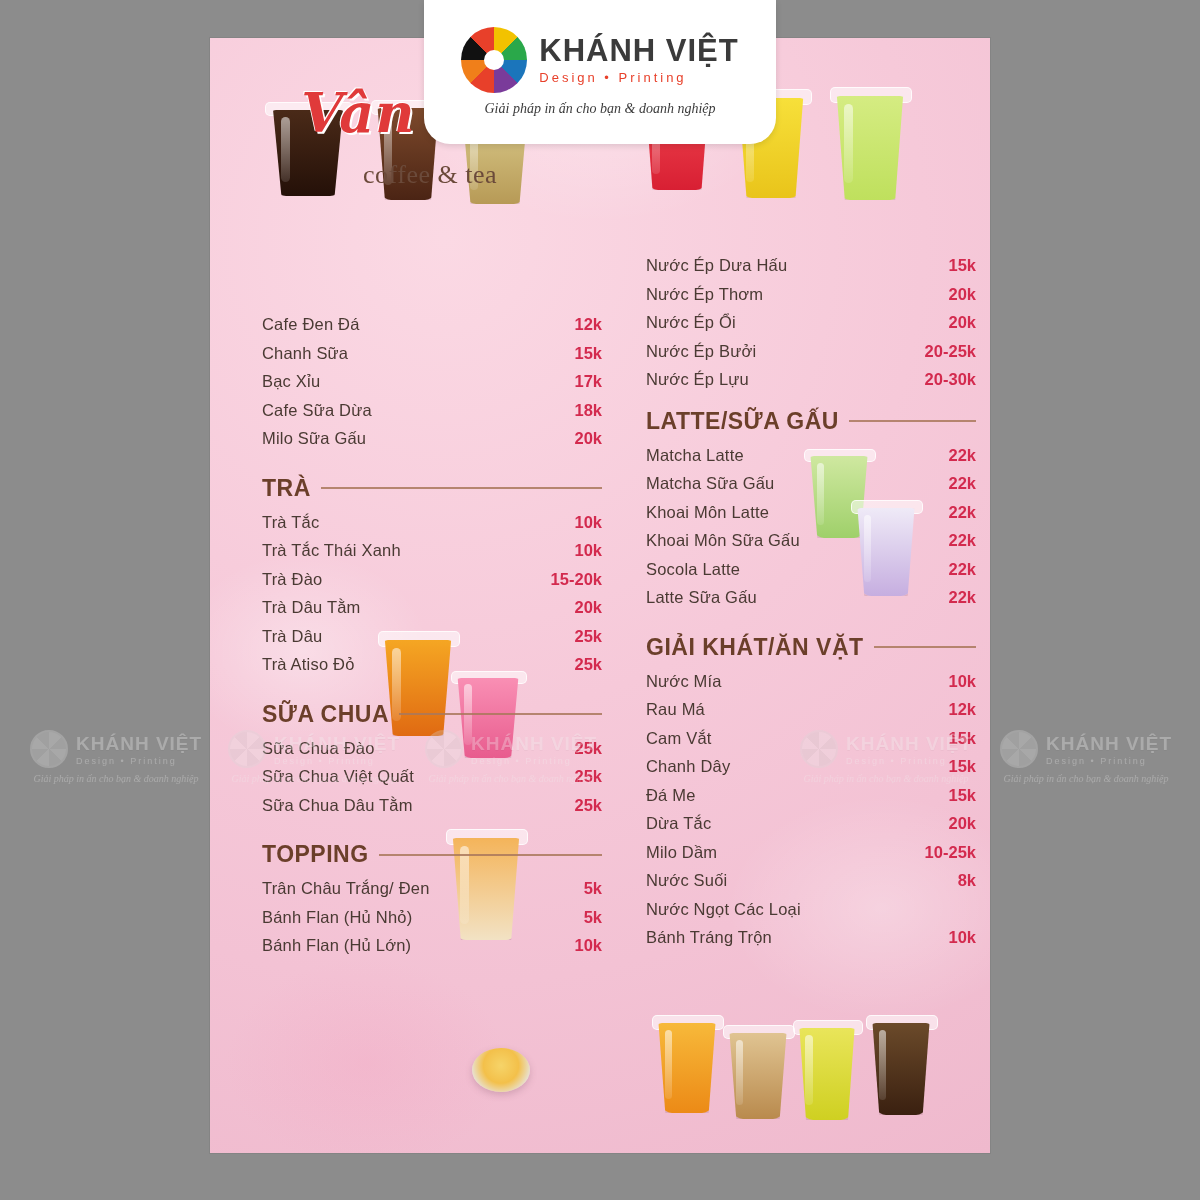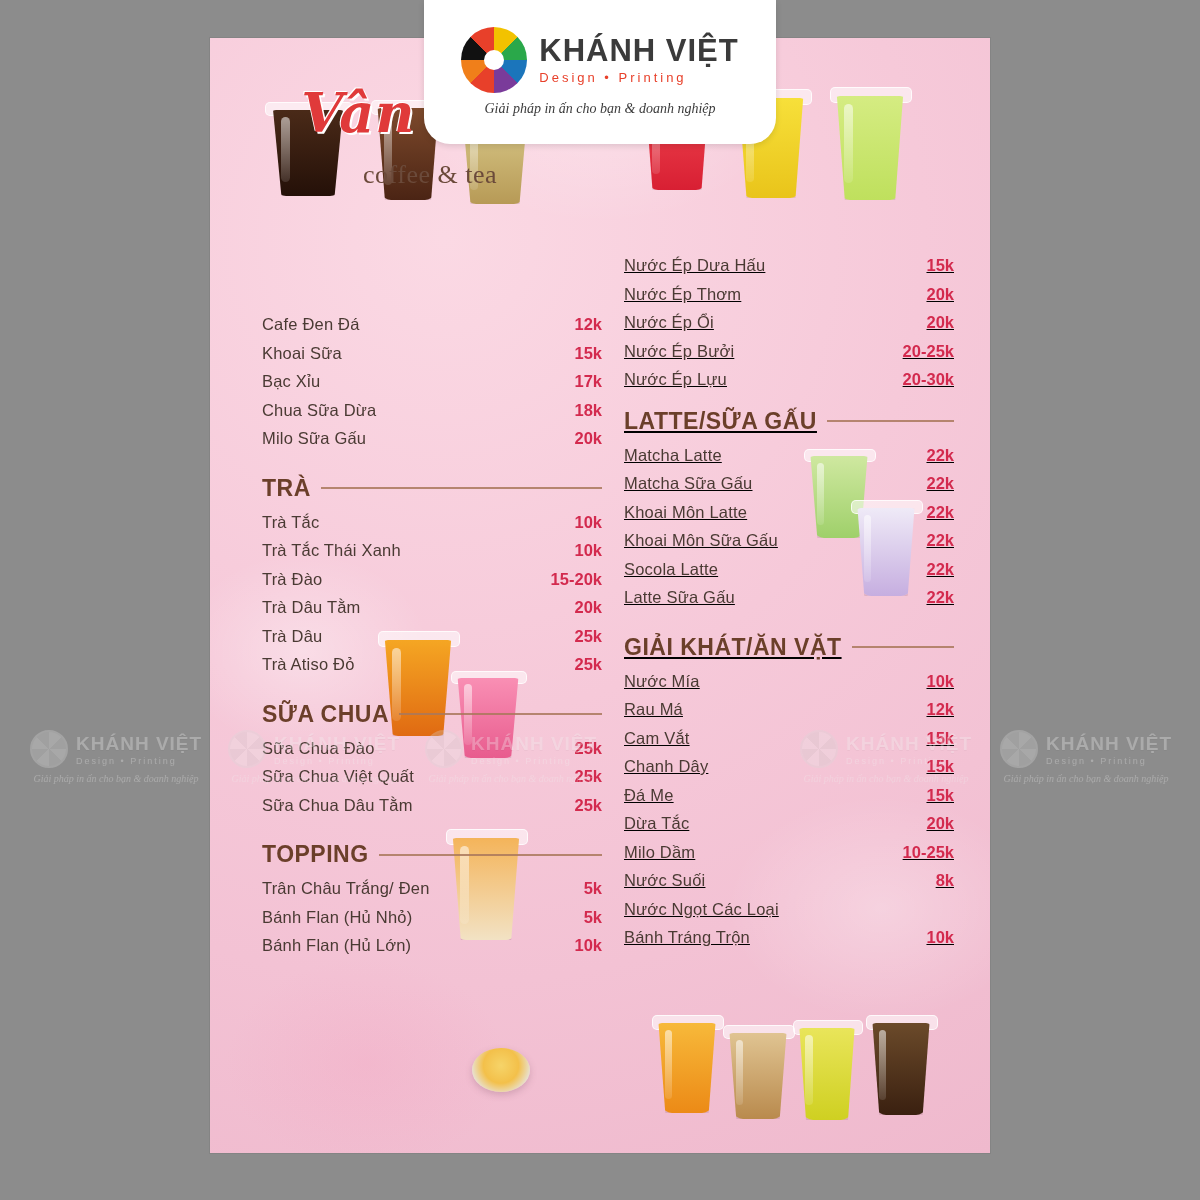--- a/index.html
+++ b/index.html
@@ -66,21 +66,21 @@
     margin-top: 20px;
     letter-spacing: 0.5px;
   }
 
   
   .col {
     position: absolute;
     z-index: 2;
   }
   #col-left  { left: 52px;  top: 160px; width: 340px; }
-  #col-right { left: 414px; top: 78px;  width: 330px; text-decoration: underline; }
+  #col-right { left: 436px; top: 78px;  width: 330px; }
 
   .section-head {
     display: flex;
     align-items: center;
     gap: 10px;
     margin-bottom: 6px;
   }
   .section-title {
     font-family: "Liberation Sans", sans-serif;
     font-weight: bold;
@@ -368,29 +368,29 @@
 
   <div class="col" id="col-left">
 
     <div>
       <div class="items" style="margin-top:112px;">
         <div class="item">
           <span class="item-name">Cafe Đen Đá</span>
           <span class="item-price">12k</span>
         </div>
         <div class="item">
-          <span class="item-name">Khoai Sữa</span>
+          <span class="item-name">Chanh Sữa</span>
           <span class="item-price">15k</span>
         </div>
         <div class="item">
           <span class="item-name">Bạc Xỉu</span>
           <span class="item-price">17k</span>
         </div>
         <div class="item">
-          <span class="item-name">Chua Sữa Dừa</span>
+          <span class="item-name">Cafe Sữa Dừa</span>
           <span class="item-price">18k</span>
         </div>
         <div class="item">
           <span class="item-name">Milo Sữa Gấu</span>
           <span class="item-price">20k</span>
         </div>
       </div>
     </div>
 
     <div class="spacer-md"></div>

